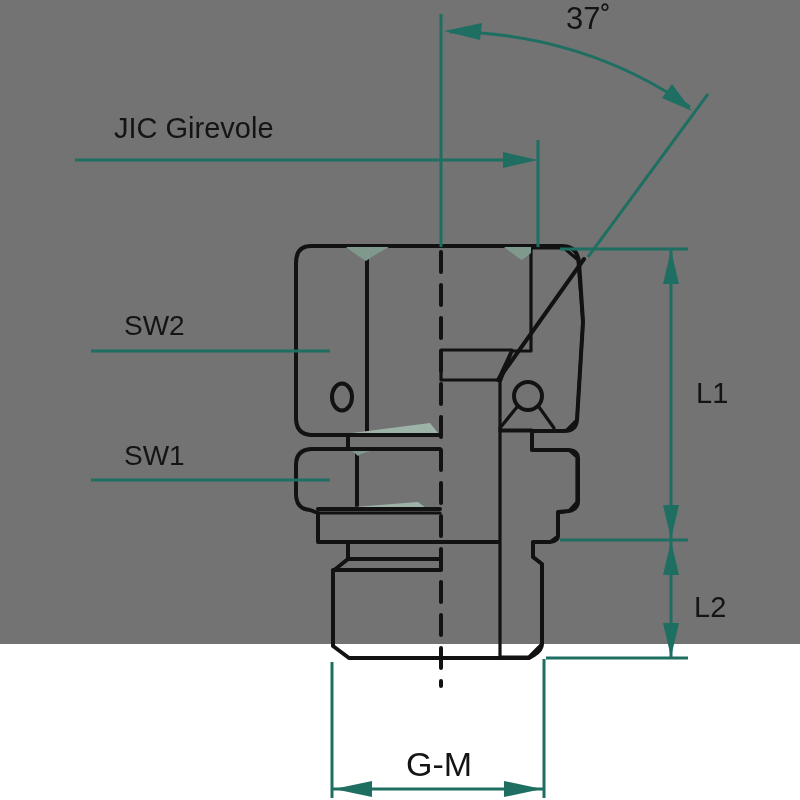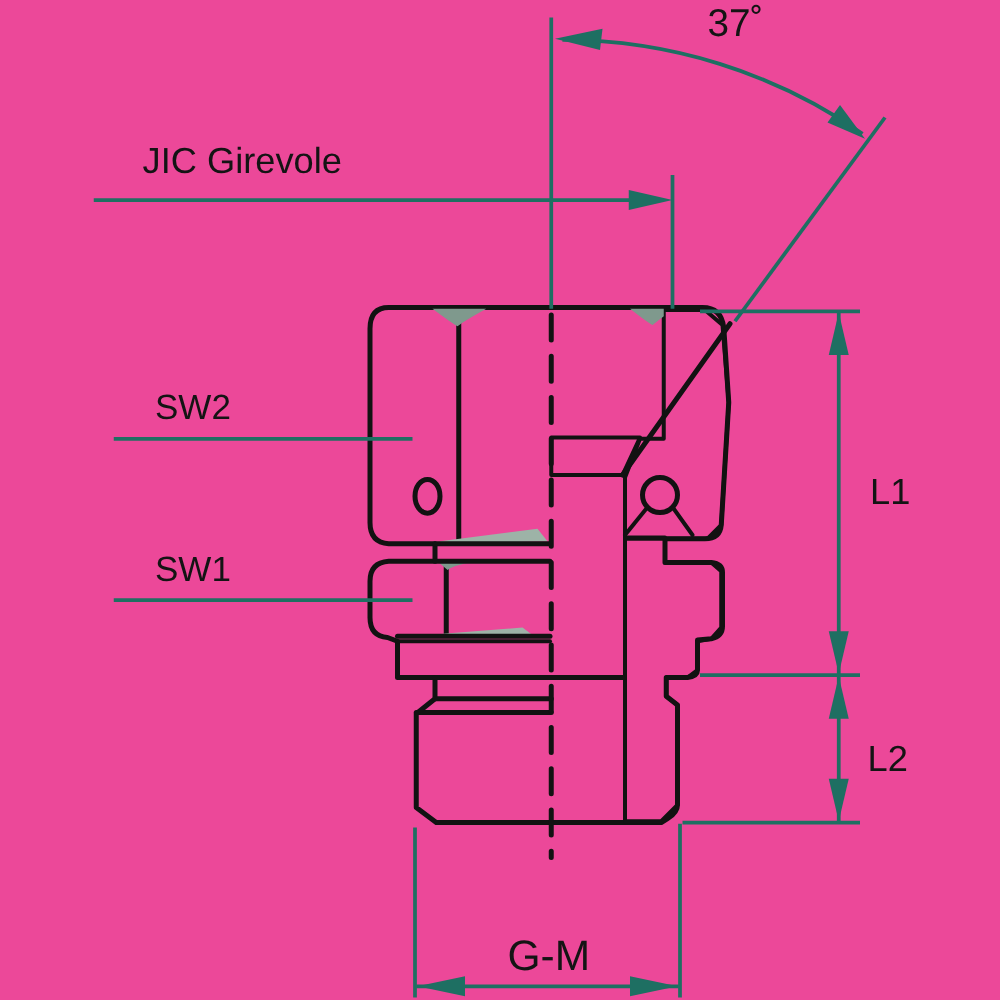--- a/index.html
+++ b/index.html
@@ -6,22 +6,22 @@
     margin: 0;
     padding: 0;
     background: #ffffff;
     width: 800px;
     height: 800px;
     overflow: hidden;
   }
   .stage {
     position: relative;
     width: 800px;
-    height: 800px;
-    background: #ec4899;
+    height: 644px;
+    background: #737373;
   }
   svg { display: block; }
   .lbl {
     font-family: "Liberation Sans", "DejaVu Sans", sans-serif;
     fill: #141414;
   }
   .outline  { stroke: #121212; stroke-width: 4;   fill: none; stroke-linejoin: round; stroke-linecap: round; }
   .outline3 { stroke: #121212; stroke-width: 3.2; fill: none; stroke-linejoin: round; stroke-linecap: round; }
   .teal     { stroke: #1e6f62; stroke-width: 3;   fill: none; stroke-linecap: butt; }
   .tealfill { fill: #1e6f62; stroke: none; }

